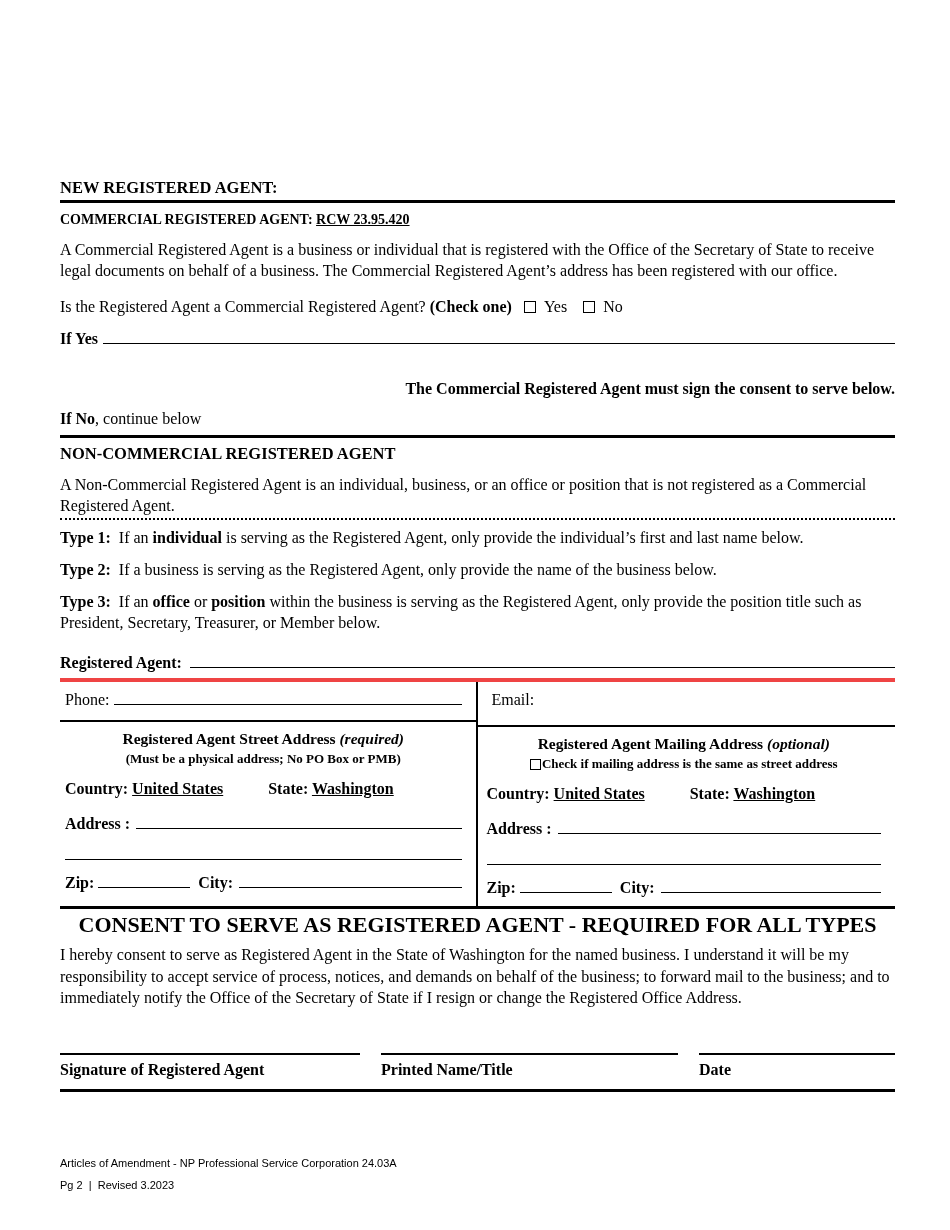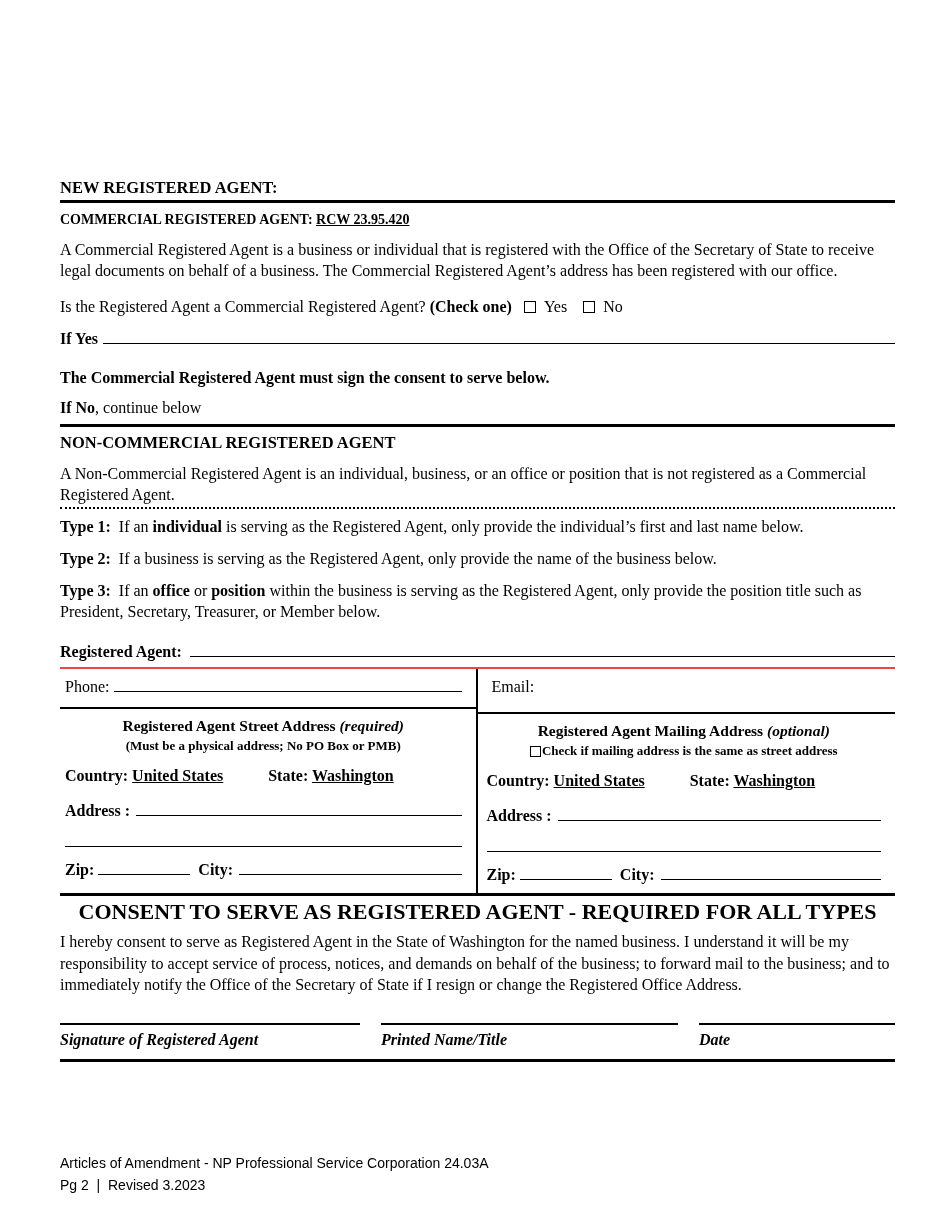--- a/index.html
+++ b/index.html
@@ -37,35 +37,35 @@
   }
   .cb-first { margin-left: 8px; }
   .cb-second { margin-left: 12px; }
   .cb-label { margin-left: 4px; }
 
   .flexline { display: flex; align-items: baseline; }
   .blank { border-bottom: 1px solid #000; height: 5px; }
   .grow { flex: 1 1 auto; min-width: 0; }
   .ifyes-line { margin-top: 11px; }
   .ifyes-line .blank { margin-left: 5px; }
-  .note-line { margin-top: 18px; }
+  .note-line { margin-top: 29px; text-align: right; }
   .ifno-line { margin-top: 9px; }
 
   .h3 { margin-top: 5px; font-size: 16.5px; font-weight: bold; }
   .para2 { margin-top: 10px; }
   .type-line { margin-top: 11px; }
   .type-first { margin-top: 7px; }
   .type3 { margin-bottom: 0; }
 
   .ra-line { margin-top: 19px; }
   .ra-line .blank { margin-left: 8px; }
 
   .agent-table {
     margin-top: 5px;
-    border-top: 2px solid #ef4444;
+    border-top: 4px solid #ef4444;
     border-bottom: 3px solid #000;
     display: flex;
     align-items: stretch;
   }
   .at-col { width: 50%; padding: 0 14px 8px 5px; }
   .at-left { border-right: 2.5px solid #000; }
   .at-right { padding-left: 9px; }
   .contact-row { padding: 7px 0 10px 0; border-bottom: 2.5px solid #000; margin: 0 -14px 0 -5px; padding-left: 5px; padding-right: 14px; }
   .at-right .contact-row { margin: 0 -14px 0 -9px; padding-left: 9px; flex-direction: column; }
   .contact-row .blank { margin-left: 5px; }
@@ -79,32 +79,32 @@
   .addr-row .blank { margin-left: 6px; }
   .line2-blank { margin-top: 25px; height: 0; border-bottom: 1px solid #000; }
   .zip-row { margin-top: 12px; }
   .zip-blank { width: 92px; flex: 0 0 auto; margin: 0 8px 0 4px; }
   .city-label { margin-right: 2px; }
   .zip-row .grow { margin-left: 4px; }
 
   .consent-head { margin-top: 5px; text-align: center; font-weight: bold; font-size: 22px; }
   .consent-body { margin-top: 9px; line-height: 21.5px; }
 
-  .sig-row { margin-top: 27px; display: flex; justify-content: space-between; font-style: italic; }
+  .sig-row { margin-top: 44px; display: flex; justify-content: space-between; }
   .sig-col-1 { width: 300px; }
   .sig-col-2 { width: 297px; }
   .sig-col-3 { width: 196px; }
   .sig-line { height: 0; border-bottom: 2px solid #000; }
   .sig-label { margin-top: 4px; font-weight: bold; }
   .rule-bottom { margin-top: 9px; }
 
   .footer {
     position: absolute; left: 60px; top: 1152px;
     font-family: "Liberation Sans", "DejaVu Sans", sans-serif;
-    font-size: 14px; line-height: 22px; color: #000;
+    font-size: 11px; line-height: 22px; color: #000;
   }
 </style>
 </head>
 <body>
 
 <div class="page">
   <div class="content">
 
     <div class="h1">NEW REGISTERED AGENT:</div>
     <div class="rule"></div>

